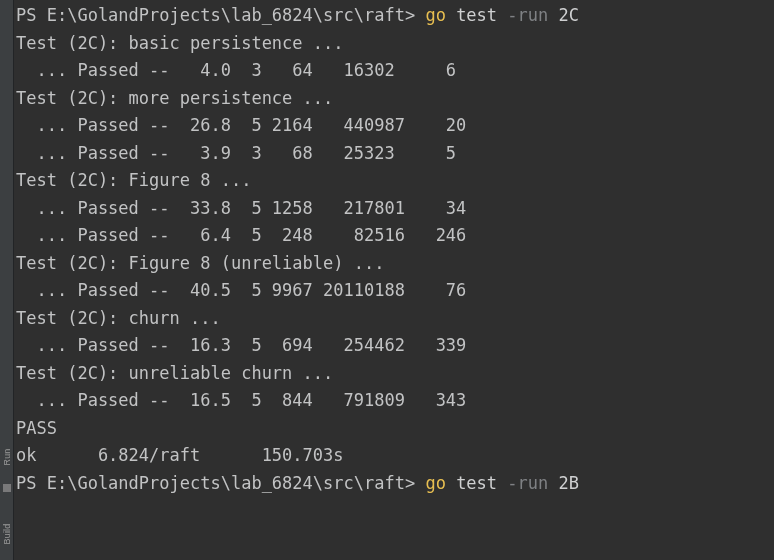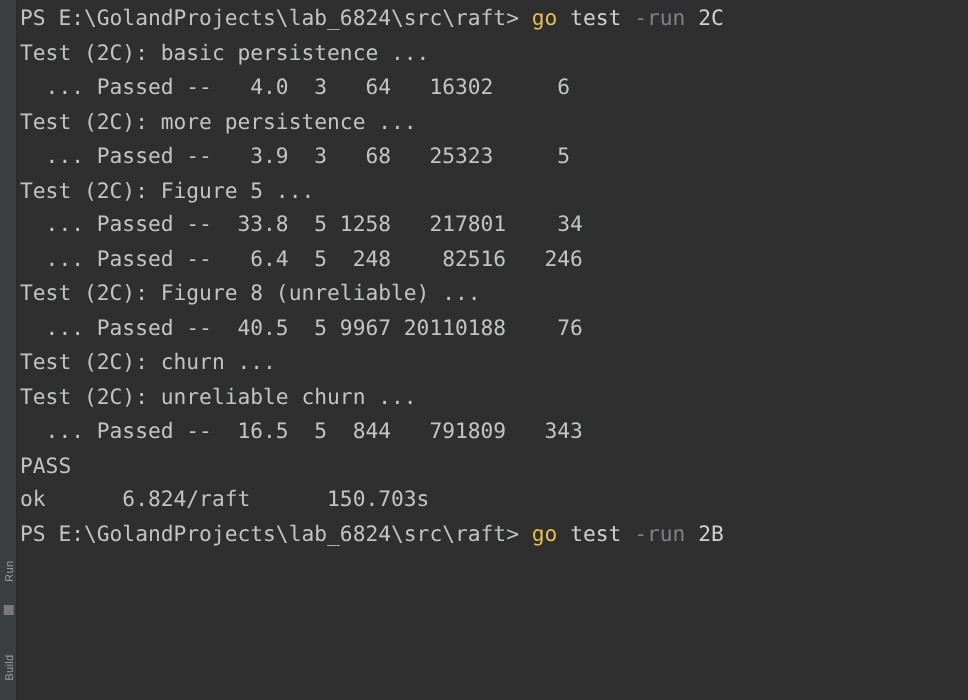--- a/index.html
+++ b/index.html
@@ -107,27 +107,29 @@
     <div class="gutter-label" id="gutter-build">Build</div>
   </div>
 
   <div id="terminal">
     <div id="clipped-row"> </div>
     <div id="rows">
         <div class="row"><span class="t-default">PS E:\GolandProjects\lab_6824\src\raft&gt; </span><span class="t-cmd">go</span><span class="t-bright"> test </span><span class="t-dim">-run</span><span class="t-bright"> 2C</span></div>
         <div class="row"><span class="t-default">Test (2C): basic persistence ...</span></div>
         <div class="row"><span class="t-default">  ... Passed --   4.0  3   64   16302     6</span></div>
         <div class="row"><span class="t-default">Test (2C): more persistence ...</span></div>
+        <div class="row"><span class="t-default">  ... Passed --  26.8  5 2164   440987    20</span></div>
         <div class="row"><span class="t-default">  ... Passed --   3.9  3   68   25323     5</span></div>
-        <div class="row"><span class="t-default">Test (2C): Figure 5 ...</span></div>
+        <div class="row"><span class="t-default">Test (2C): Figure 8 ...</span></div>
         <div class="row"><span class="t-default">  ... Passed --  33.8  5 1258   217801    34</span></div>
         <div class="row"><span class="t-default">  ... Passed --   6.4  5  248    82516   246</span></div>
         <div class="row"><span class="t-default">Test (2C): Figure 8 (unreliable) ...</span></div>
         <div class="row"><span class="t-default">  ... Passed --  40.5  5 9967 20110188    76</span></div>
         <div class="row"><span class="t-default">Test (2C): churn ...</span></div>
+        <div class="row"><span class="t-default">  ... Passed --  16.3  5  694   254462   339</span></div>
         <div class="row"><span class="t-default">Test (2C): unreliable churn ...</span></div>
         <div class="row"><span class="t-default">  ... Passed --  16.5  5  844   791809   343</span></div>
         <div class="row"><span class="t-default">PASS</span></div>
         <div class="row"><span class="t-default">ok      6.824/raft      150.703s</span></div>
         <div class="row"><span class="t-default">PS E:\GolandProjects\lab_6824\src\raft&gt; </span><span class="t-cmd">go</span><span class="t-bright"> test </span><span class="t-dim">-run</span><span class="t-bright"> 2B</span></div>
       </div>
   </div>
 
 </div>
 

